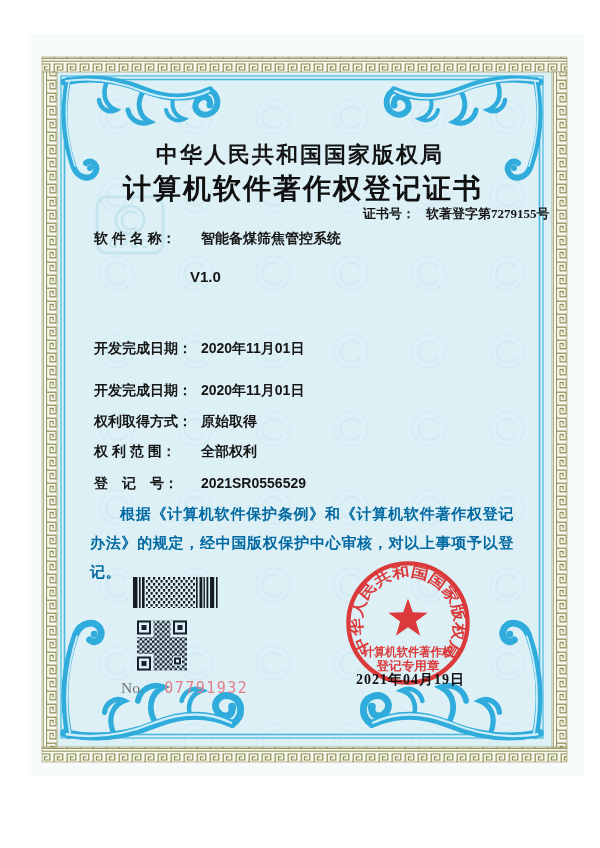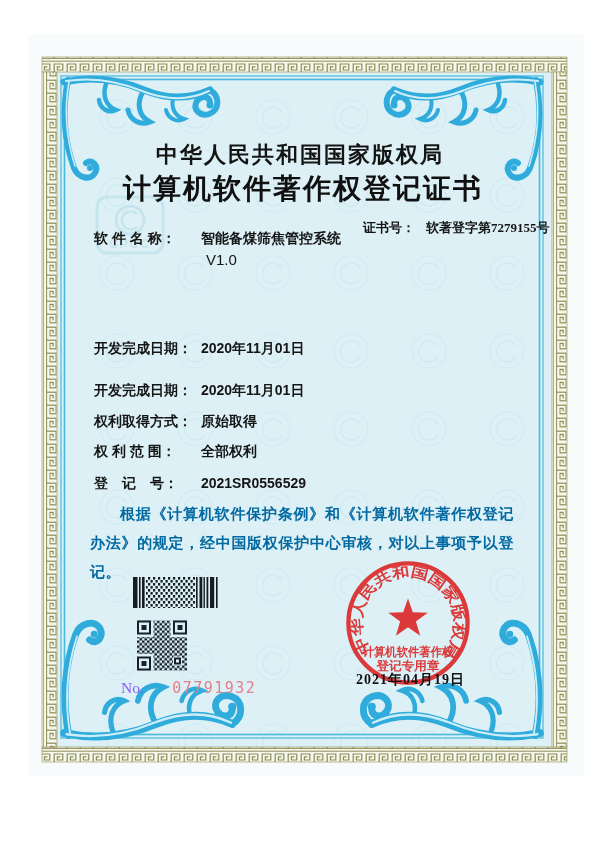--- a/index.html
+++ b/index.html
@@ -8,33 +8,33 @@
   .abs{position:absolute;}
   .paper{left:28px;top:34px;width:556px;height:742px;background:#f7fbfc;border-radius:2px;}
   
   .authority{left:0;top:140px;width:600px;text-align:center;
              font-family:"Liberation Serif","DejaVu Serif",serif;font-weight:700;
              font-size:22px;letter-spacing:2px;color:#141414;}
   .title{left:3px;top:170px;width:600px;text-align:center;
          font-family:"Liberation Serif","DejaVu Serif",serif;font-weight:700;
          font-size:28px;letter-spacing:2px;color:#101010;}
   .certno{left:363px;top:205px;font-family:"Liberation Serif","DejaVu Serif",serif;
-          font-weight:700;font-size:13px;white-space:nowrap;margin-top:14px;}
+          font-weight:700;font-size:13px;white-space:nowrap;}
   .certno .val{margin-left:11px;}
   .frow{left:94px;font-size:14px;font-weight:700;white-space:nowrap;}
   .frow .lbl{display:inline-block;width:103px;}
-  .v2{left:206px;font-size:15px;font-weight:400;}
+  .v2{left:190px;font-size:15px;font-weight:700;margin-top:17px;}
   .statement{left:90px;top:500px;width:424px;margin:0;
              font-family:"Liberation Serif","DejaVu Serif",serif;font-weight:700;
              font-size:15px;line-height:29px;letter-spacing:0.5px;
              text-indent:2em;text-align:justify;color:#0369a1;}
   .serial{left:121px;top:679px;font-size:15.5px;white-space:nowrap;}
-  .serial .no{font-family:"Liberation Serif","DejaVu Serif",serif;color:#8b5cf6;}
+  .serial .no{font-family:"Liberation Serif","DejaVu Serif",serif;color:#737373;}
   .serial .digits{font-family:"DejaVu Sans Mono",monospace;color:#e27f8b;
-                  letter-spacing:1.5px;margin-left:24px;font-size:15px;}
+                  letter-spacing:1.5px;margin-left:16px;font-size:15px;}
   .issue-date{left:356px;top:671px;font-family:"Liberation Serif","DejaVu Serif",serif;
               font-weight:700;font-size:14px;letter-spacing:1px;color:#111;}
   svg{display:block;}
 </style>
 </head>
 <body>
 
 <div class="page">
 
   <div class="abs paper"></div>

